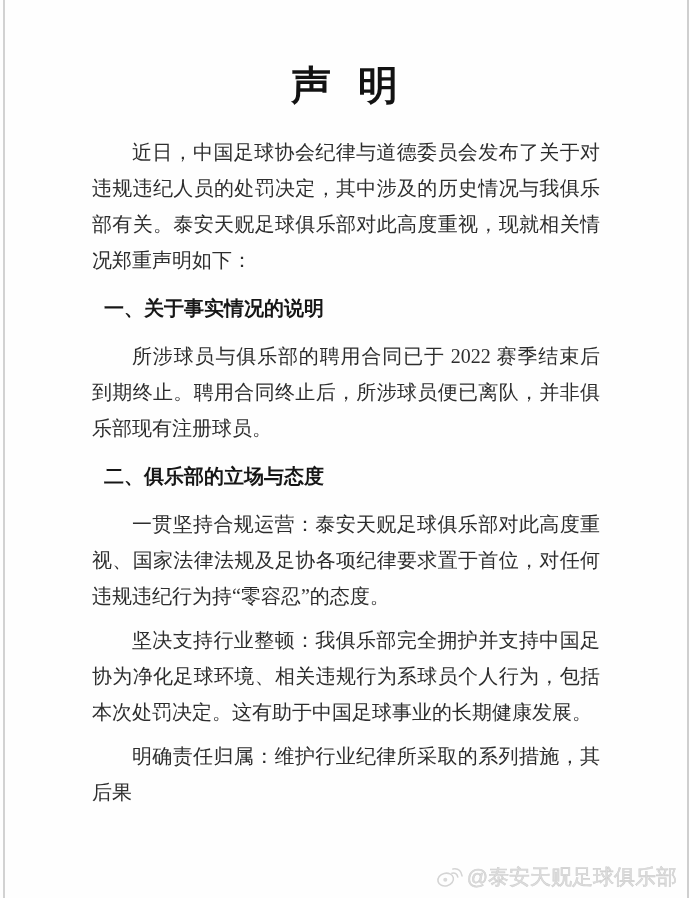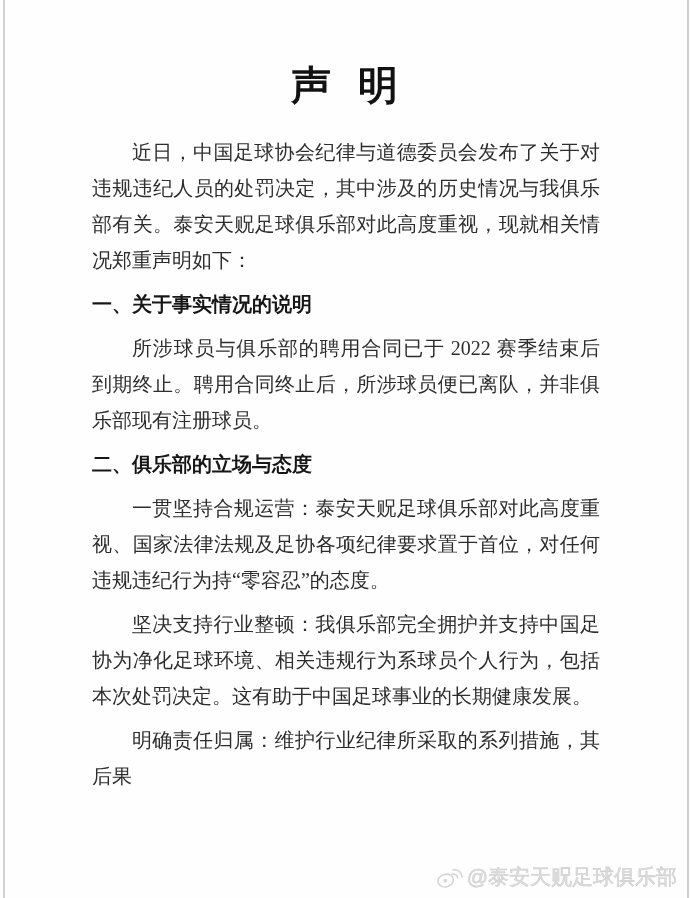--- a/index.html
+++ b/index.html
@@ -49,35 +49,35 @@
     font-size: 20px;
     line-height: 36px;
     color: #2d2d2d;
     text-align: justify;
   }
   .doc-body p.para {
     margin: 8px;
     text-indent: 2em;
   }
   .doc-body h2.heading {
-    margin: 0;
+    margin: 12px;
     font-size: 20px;
     line-height: 36px;
     font-weight: bold;
     color: #161616;
     padding-left: 8px;
     text-align: left;
   }
 
   .watermark {
     position: absolute;
     right: 13px;
     bottom: 9px;
     display: flex;
-    align-items: center;
+    align-items: flex-start;
     gap: 4px;
     font-size: 21px;
     line-height: 24px;
     color: #dedede;
     -webkit-text-stroke: 0.6px #cfcfcf;
     font-family: "Liberation Sans", sans-serif;
     white-space: nowrap;
     user-select: none;
   }
   .watermark svg { display: block; }

